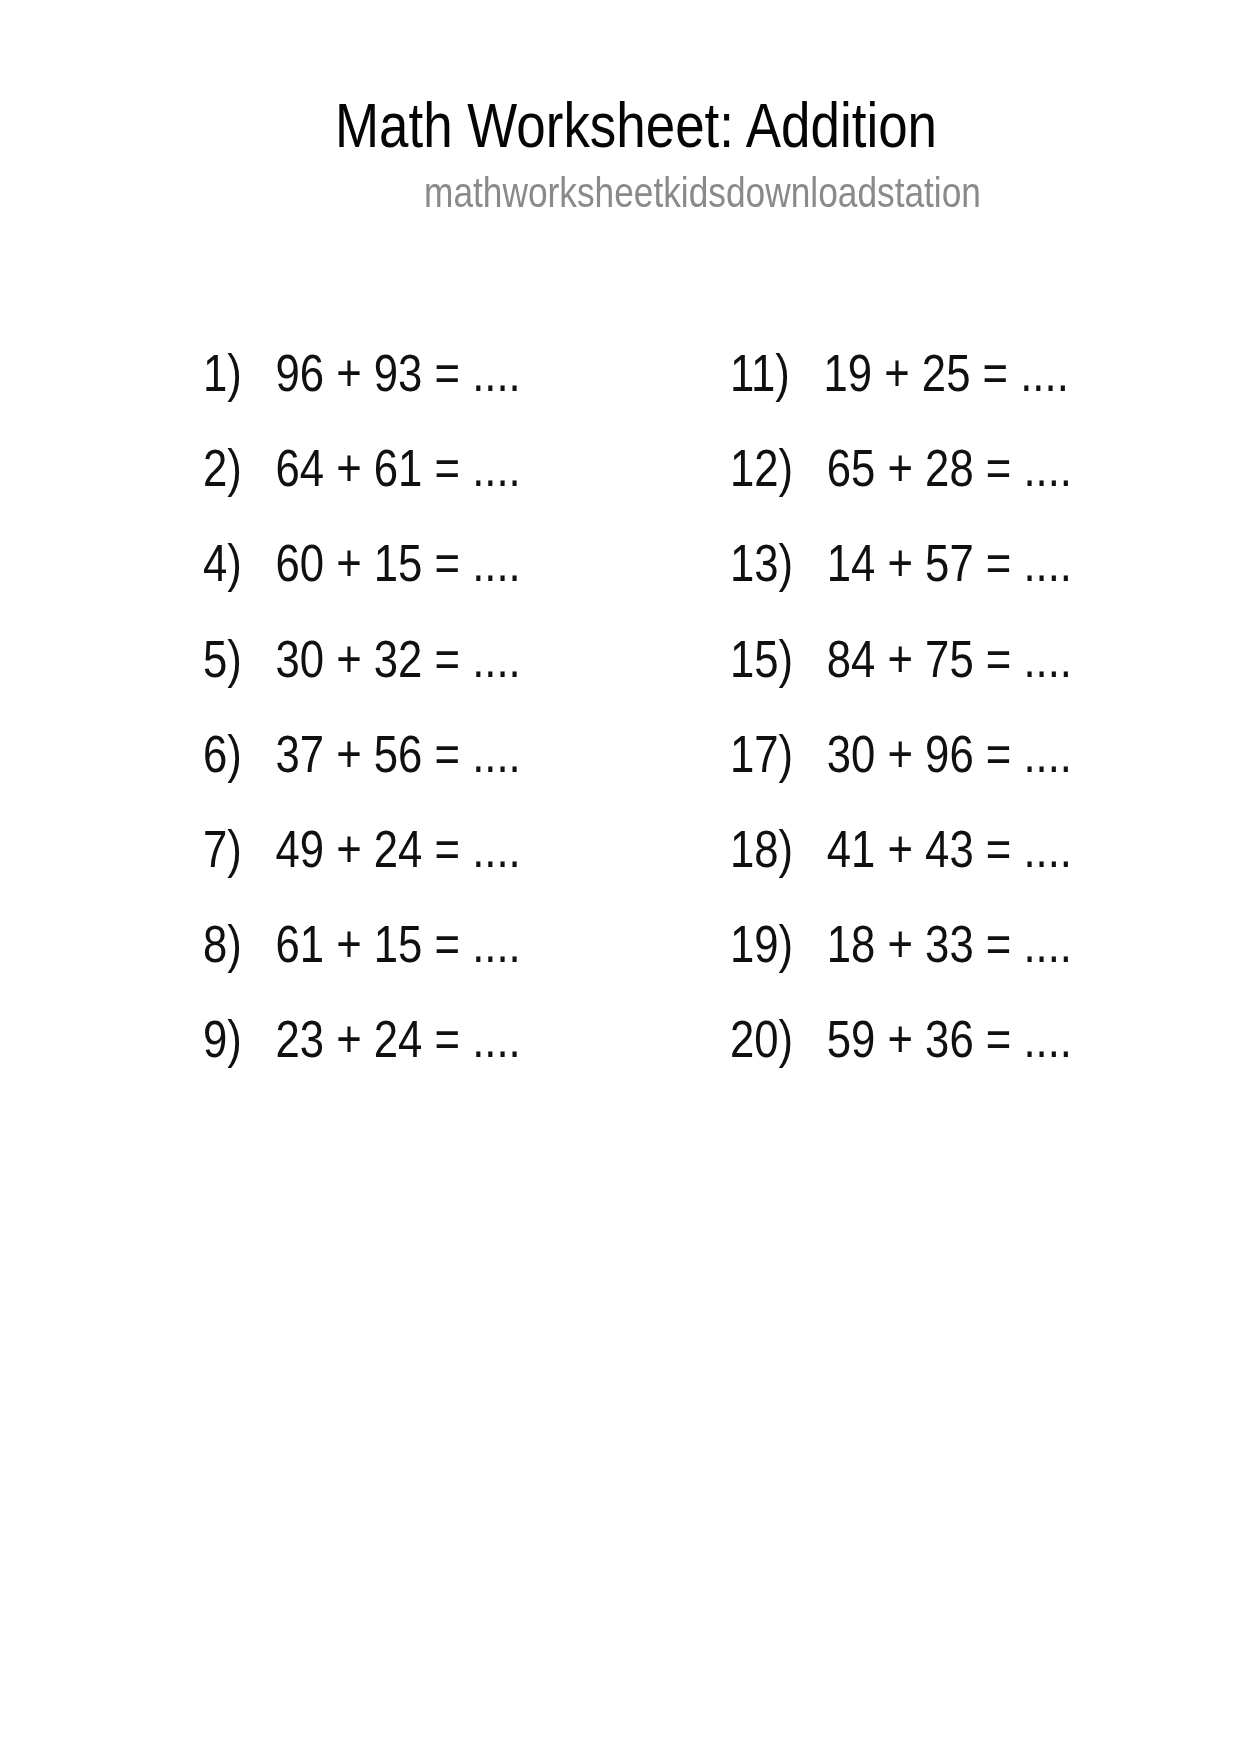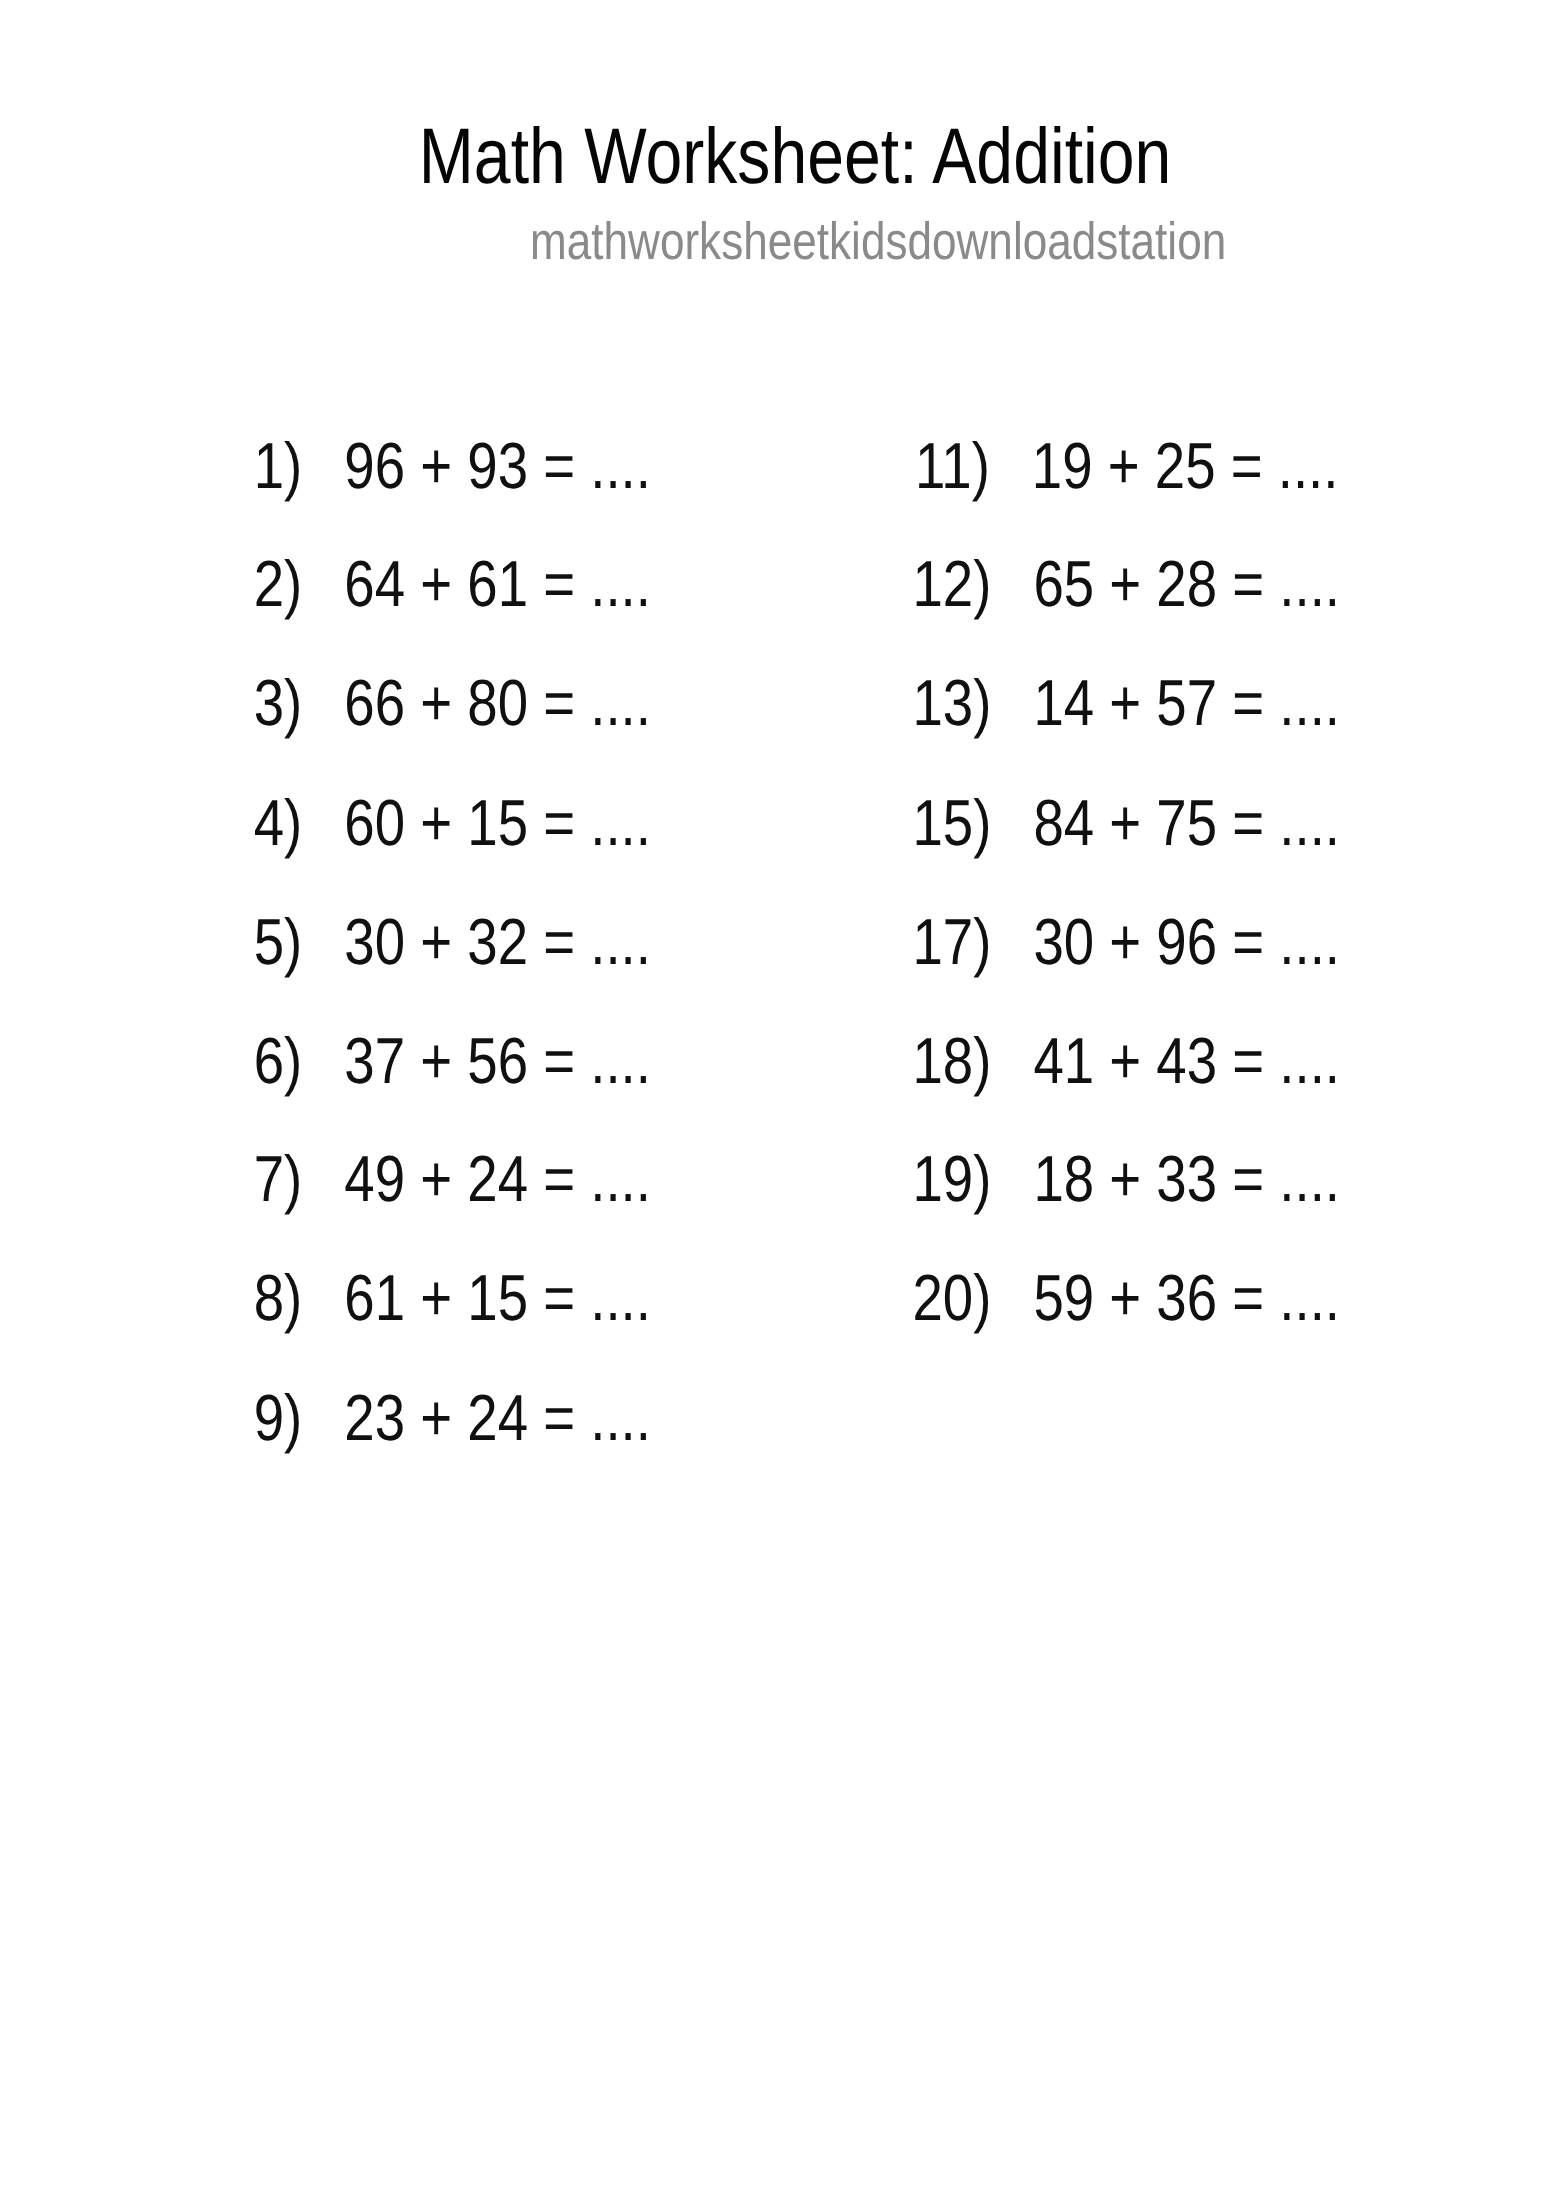--- a/index.html
+++ b/index.html
@@ -44,21 +44,20 @@
     top: 347px;
   }
   .col-left  { left: 203px; }
   .col-right { left: 730px; }
   .row {
     height: 95.2px;
     font-size: 52px;
     line-height: 52px;
     color: #101010;
     white-space: nowrap;
-    text-align: center;
   }
   .row-inner {
     display: inline-block;
     transform: scaleX(0.84);
     transform-origin: left top;
     white-space: nowrap;
   }
   .label-gap {
     display: inline-block;
     width: 40px;
@@ -71,23 +70,20 @@
   <h1 class="title">Math Worksheet: Addition</h1>
 
   <div class="subtitle">mathworksheetkidsdownloadstation</div>
 
   <div class="col col-left">
       <div class="row">
     <span class="row-inner"><span>1)</span><span class="label-gap"></span><span>96 + 93 = ....</span></span>
   </div>
       <div class="row">
     <span class="row-inner"><span>2)</span><span class="label-gap"></span><span>64 + 61 = ....</span></span>
-  </div>
-      <div class="row">
-    <span class="row-inner"><span>3)</span><span class="label-gap"></span><span>66 + 80 = ....</span></span>
   </div>
       <div class="row">
     <span class="row-inner"><span>4)</span><span class="label-gap"></span><span>60 + 15 = ....</span></span>
   </div>
       <div class="row">
     <span class="row-inner"><span>5)</span><span class="label-gap"></span><span>30 + 32 = ....</span></span>
   </div>
       <div class="row">
     <span class="row-inner"><span>6)</span><span class="label-gap"></span><span>37 + 56 = ....</span></span>
   </div>

